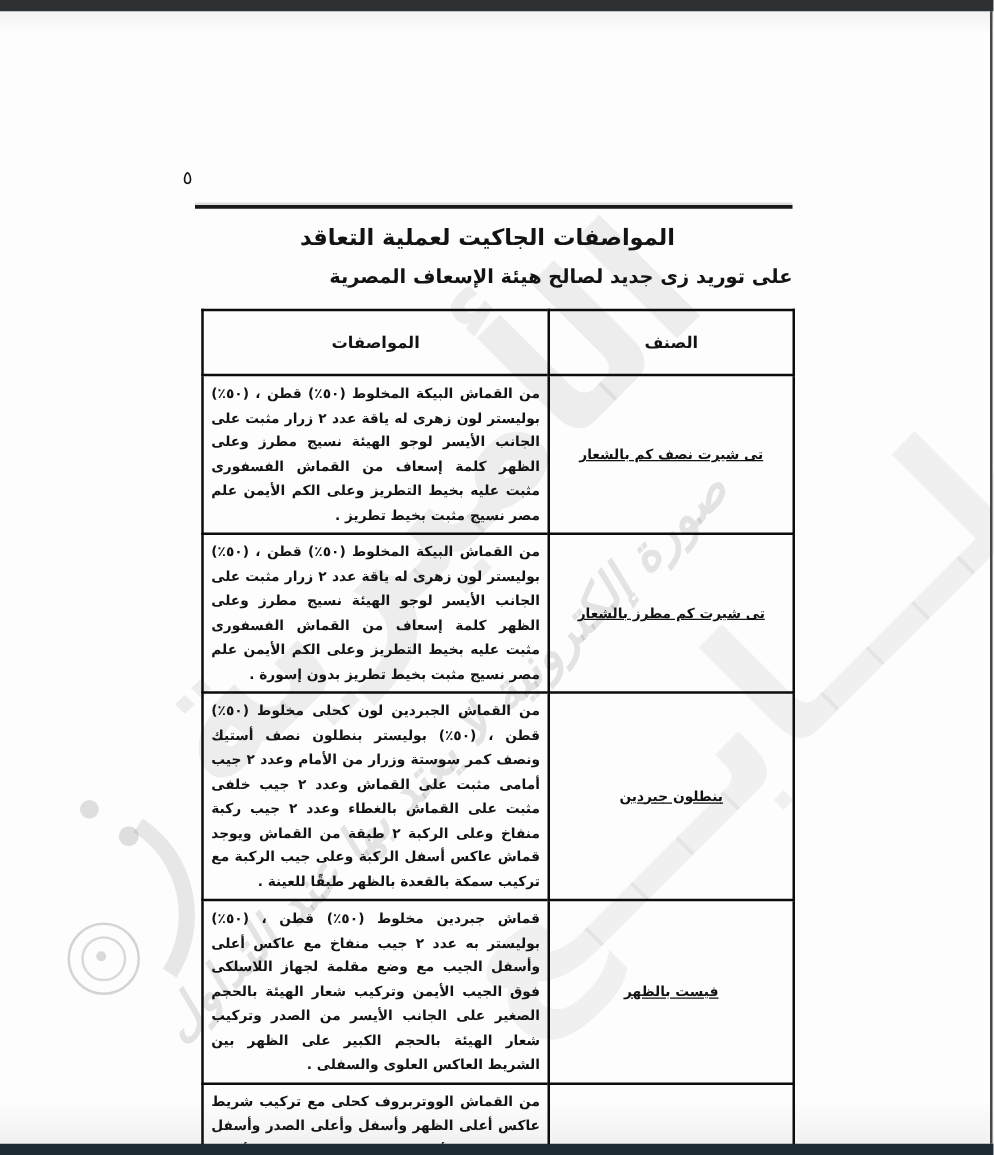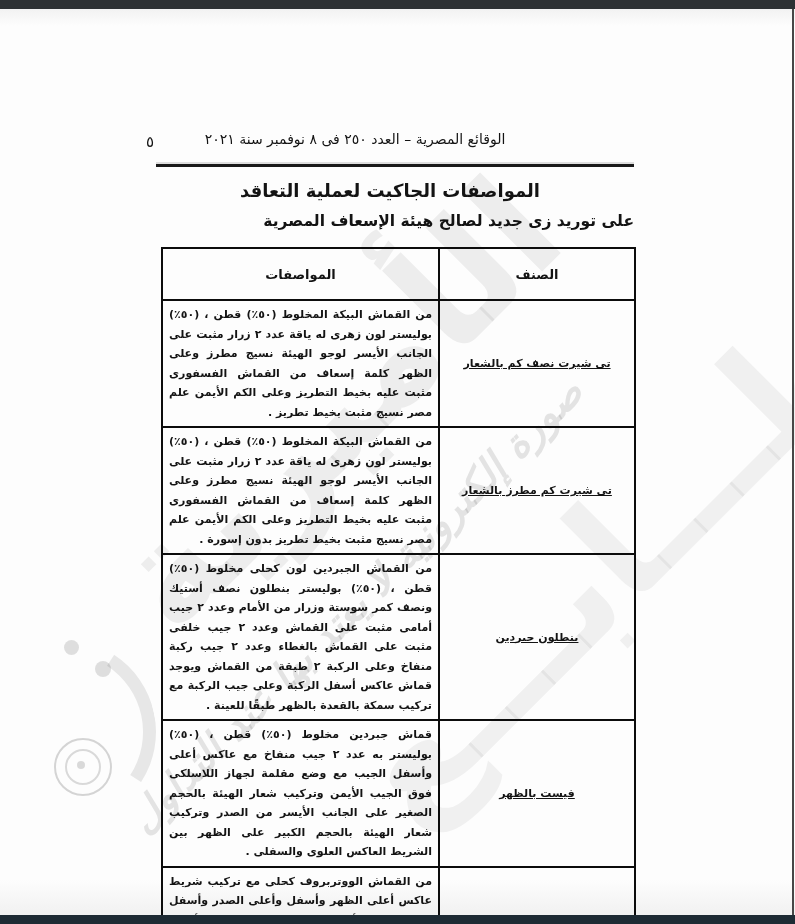--- a/index.html
+++ b/index.html
@@ -67,21 +67,20 @@
   <div class="wm wm-notice">صورة إلكترونية لا يعتد بها عند التداول</div>
   <div class="wm-arc"></div>
   <div class="wm-dot wm-dot-1"></div>
   <div class="wm-dot wm-dot-2"></div>
   <div class="wm-emblem">
     <div class="inner"></div>
     <div class="core"></div>
   </div>
 
   <div class="content">
-    <div class="running-head">الوقائع المصرية – العدد ٢٥٠ فى ٨ نوفمبر سنة ٢٠٢١</div>
     <div class="page-number">٥</div>
     <div class="head-rule"></div>
 
     <div class="doc-title">المواصفات الجاكيت لعملية التعاقد</div>
     <div class="doc-subtitle">على توريد زى جديد لصالح هيئة الإسعاف المصرية</div>
 
     <table class="specs">
       <colgroup>
         <col class="c-item">
           <col class="c-specs">

